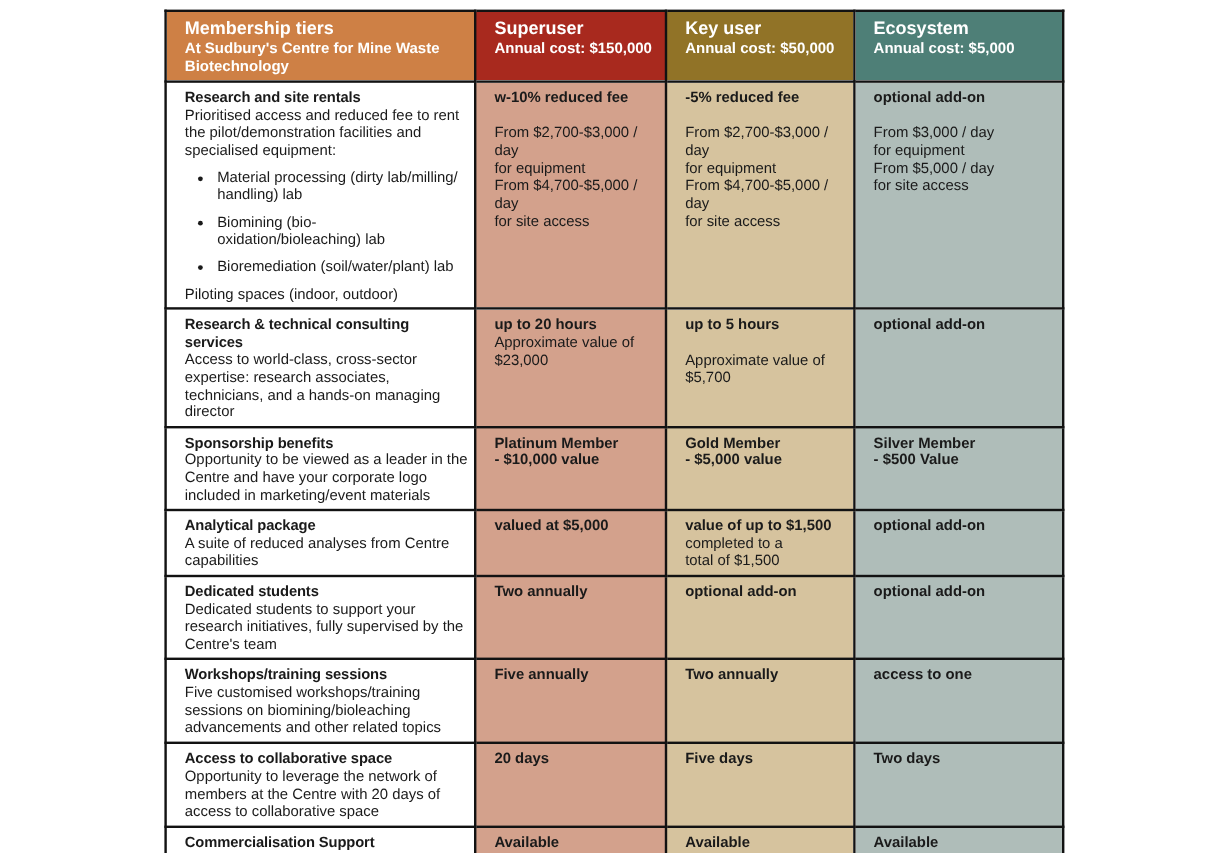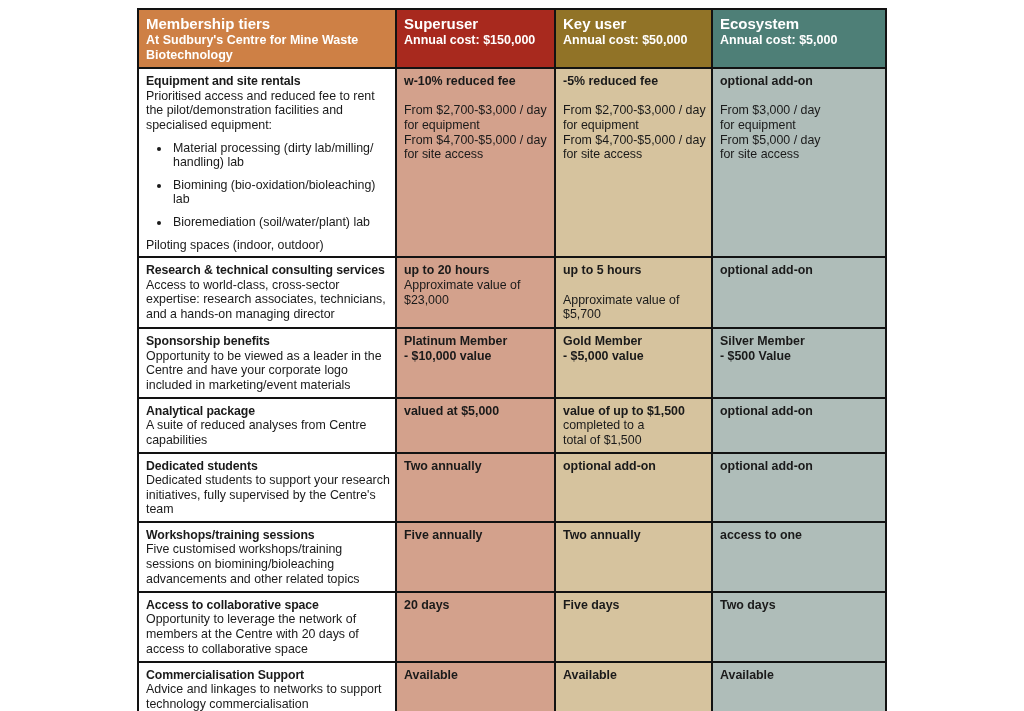--- a/index.html
+++ b/index.html
@@ -13,21 +13,21 @@
   }
   table.tiers{
     position:absolute;left:137px;top:8px;
     width:748px;
     border-collapse:collapse;
     table-layout:fixed;
   }
   table.tiers td, table.tiers th{
     border:2px solid var(--border,#121212);
     vertical-align:top;
-    padding:5px 5px 4px 7px;
+    padding:5px 5px 4px 15px;
     overflow:hidden;
   }
   
   th{ text-align:left; color:#ffffff; }
   .h-title{ font-size:15px; font-weight:bold; line-height:1.18; }
   .h-sub{ font-size:12.5px; font-weight:bold; line-height:1.22; }
   .h-feat{ background:var(--header-tiers,#CE8045); }
   .h-su{ background:var(--header-superuser,#A8291E); }
   .h-ku{ background:var(--header-keyuser,#917327); }
   .h-eco{ background:var(--header-ecosystem,#4E7F77); }
@@ -74,21 +74,21 @@
         <div class="h-sub">Annual cost: $50,000</div>
       </th>
       <th class="h-eco">
         <div class="h-title">Ecosystem</div>
         <div class="h-sub">Annual cost: $5,000</div>
       </th>
     </tr>
 
     <tr style="height:144px">
       <td class="c-feat">
-        <div class="t b">Equipment and site rentals</div>
+        <div class="t b">Research and site rentals</div>
         <div class="d">Prioritised access and reduced fee to rent the pilot/demonstration facilities and specialised equipment:</div>
         <ul class="bullets">
           <li class="pre">Material processing (dirty lab/milling/
 handling) lab</li>
           <li class="pre">Biomining (bio-oxidation/bioleaching) lab</li>
           <li class="pre">Bioremediation (soil/water/plant) lab</li>
         </ul>
         <div class="d">Piloting spaces (indoor, outdoor)</div>
       </td>
       <td class="c-su">

